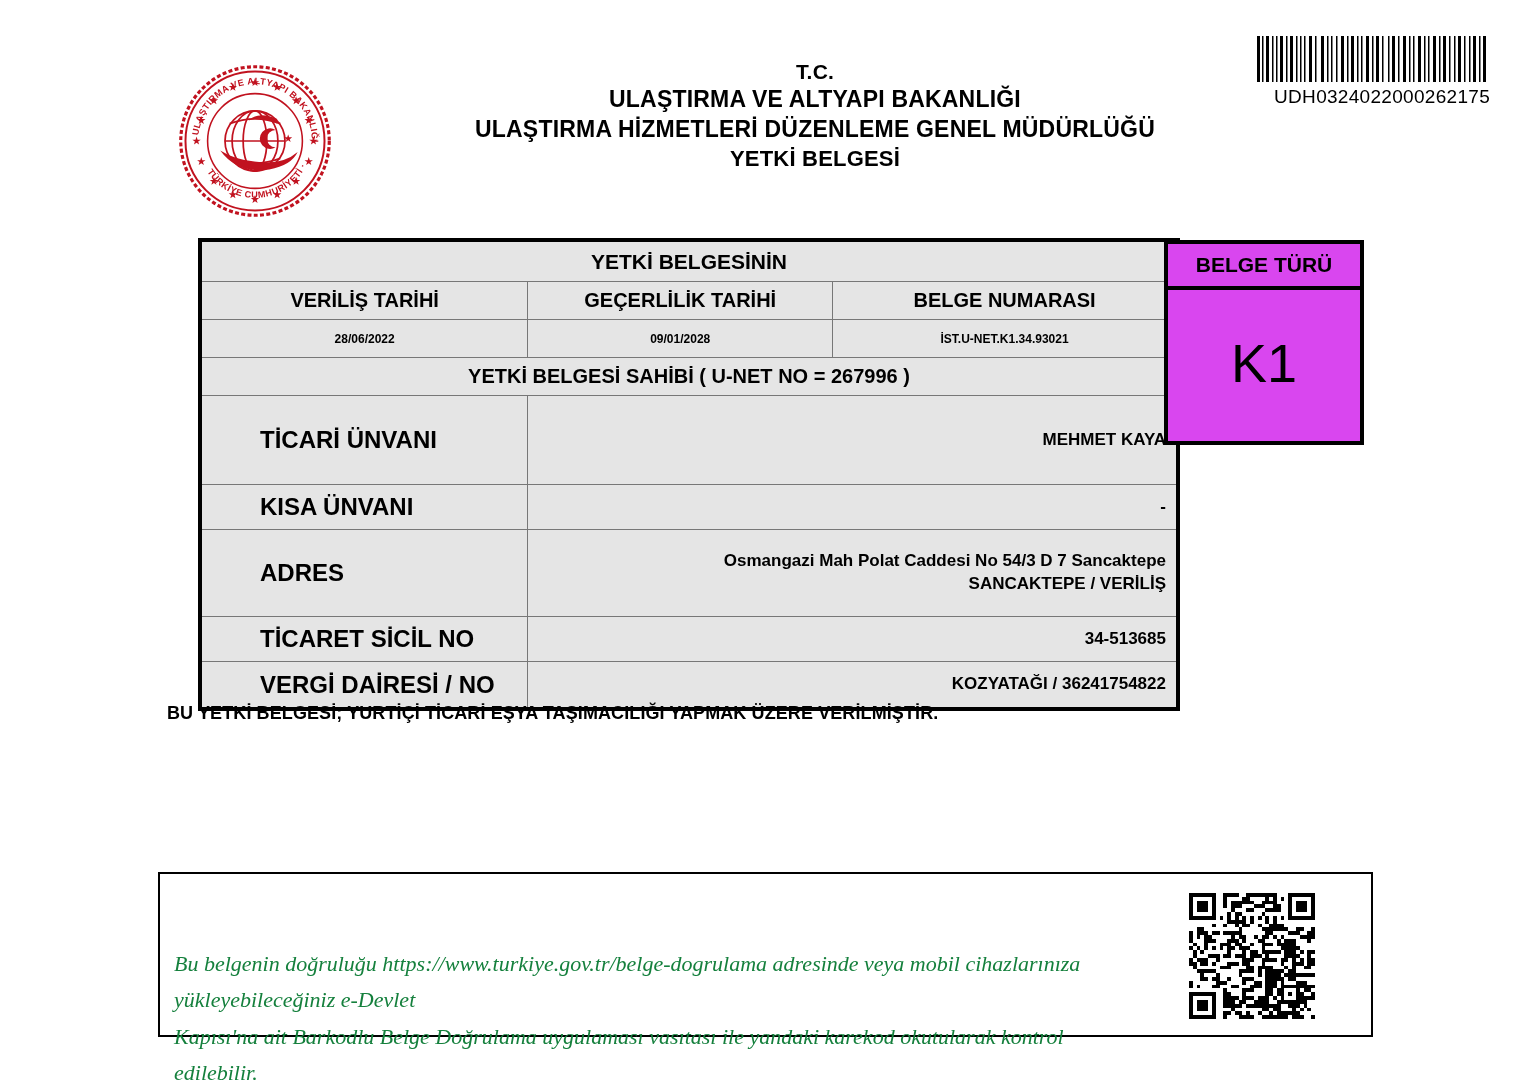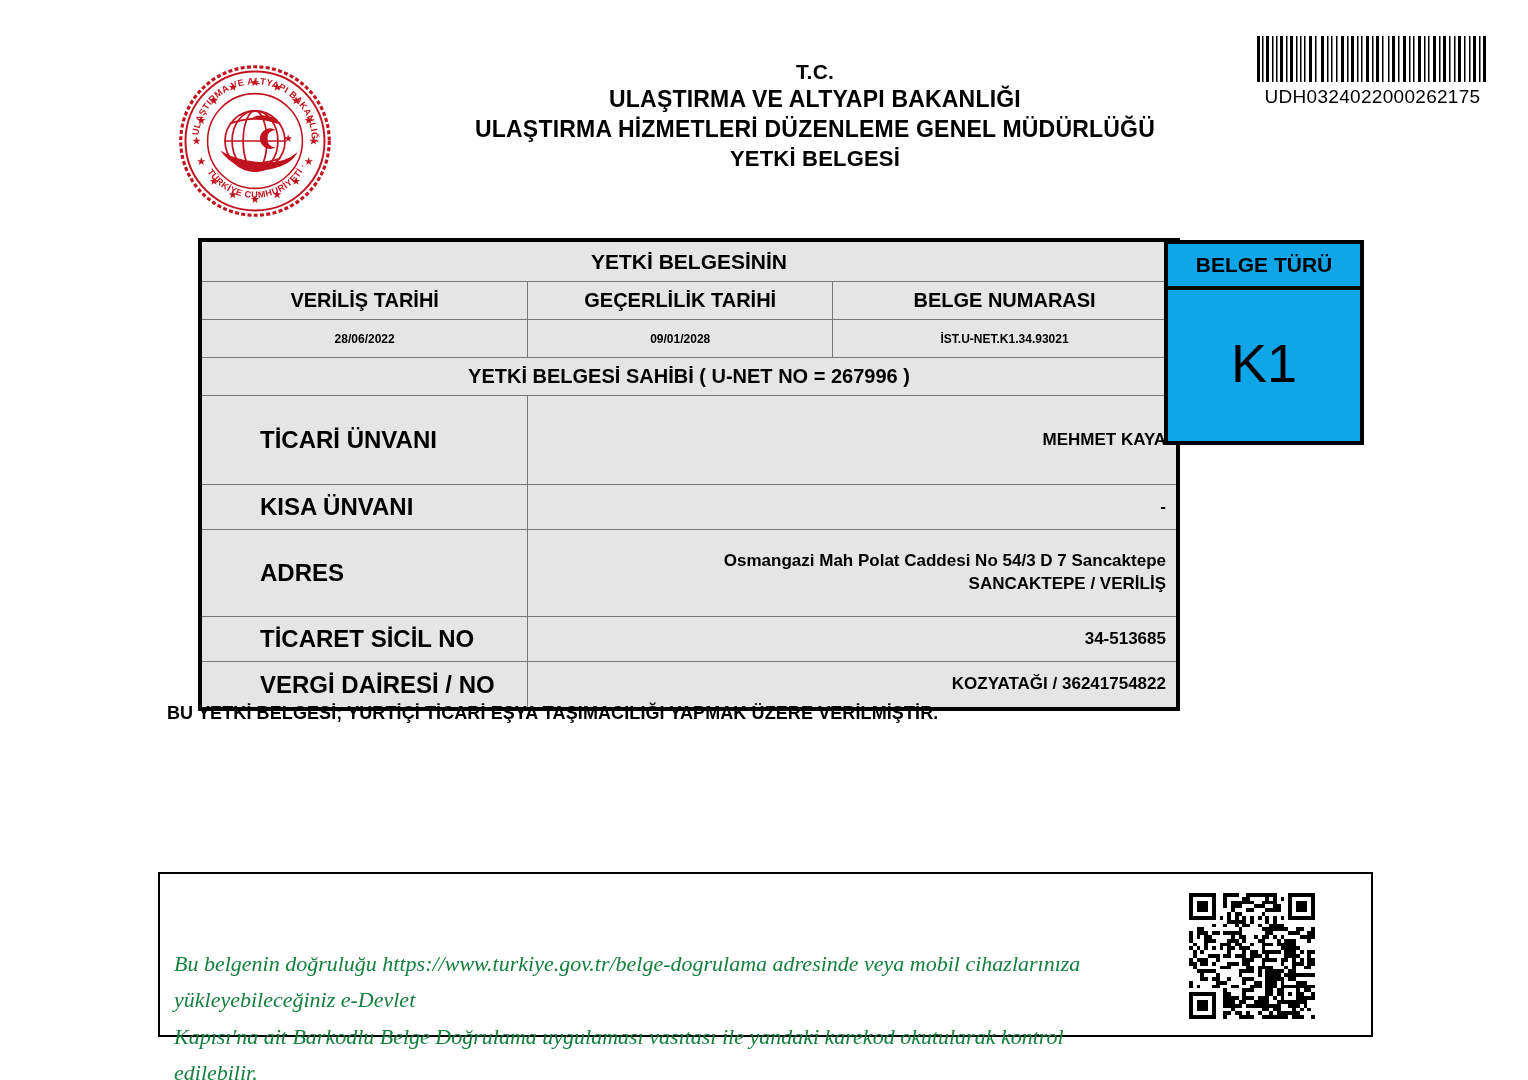--- a/index.html
+++ b/index.html
@@ -44,21 +44,21 @@
   .h-l2     { font-size: 23px; }
   .h-l3     { font-size: 23px; }
   .h-l4     { font-size: 22px; }
 
   
   #barcode-block {
     position: absolute;
     left: 1255px;
     top: 36px;
     width: 235px;
-    text-align: center;
+    text-align: right;
   }
   #barcode-bars {
     width: 100%;
     height: 46px;
     display: block;
   }
   #barcode-number {
     font-size: 19px;
     font-weight: normal;
     letter-spacing: 0.3px;
@@ -145,21 +145,21 @@
 
   
   #belge-turu {
     position: absolute;
     left: 1164px;
     top: 240px;
     width: 200px;
     height: 205px;
     border: 4px solid #000;
     box-sizing: border-box;
-    background: #0ea5e9;
+    background: #d946ef;
     display: flex;
     flex-direction: column;
   }
   #belge-turu-head {
     height: 42px;
     border-bottom: 4px solid #000;
     display: flex;
     align-items: center;
     justify-content: center;
     font-size: 21px;

